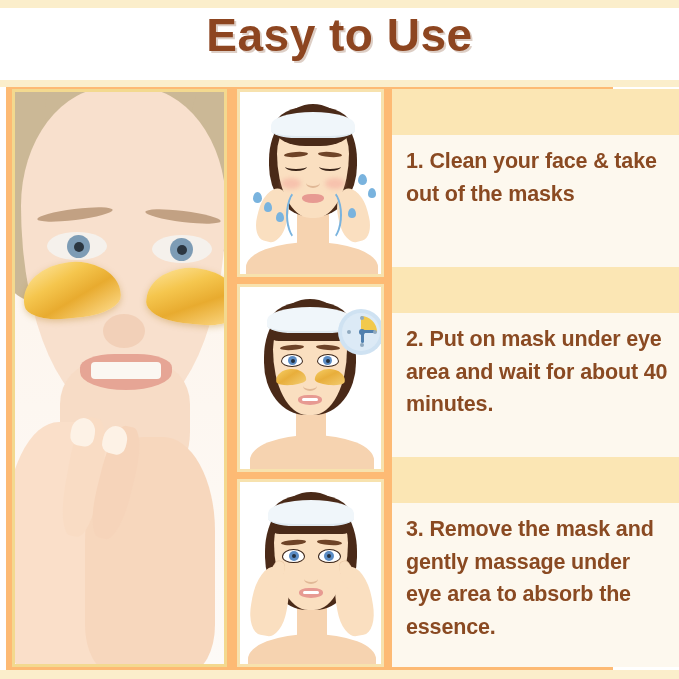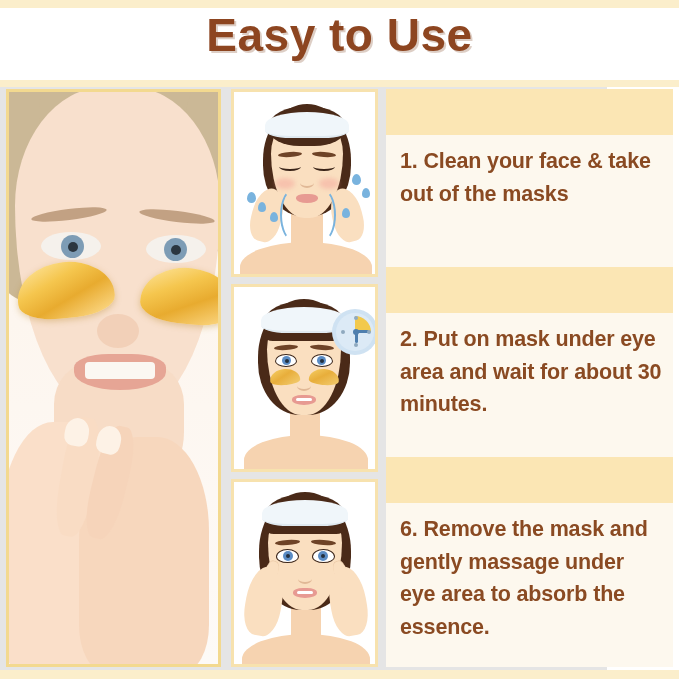--- a/index.html
+++ b/index.html
@@ -21,21 +21,21 @@
     background:#ffffff; display:flex; align-items:flex-start; justify-content:center;
   }
   .header-title {
     font-size:46px; font-weight:bold; color:#8d4520;
     letter-spacing:0.5px; text-shadow: 2px 2px 0 rgba(120,60,25,.25);
     font-family:"Liberation Sans", sans-serif;
   }
   .band-underhead { position:absolute; left:0; top:80px; width:679px; height:7px; background:#fbeecb; }
 
   
-  .body { position:absolute; left:0; top:87px; width:607px; height:583px; background:#e5e5e5; }
+  .body { position:absolute; left:6px; top:87px; width:607px; height:583px; background:#fdba74; }
 
   
   .hero {
     position:absolute; left:6px; top:2px; width:215px; height:578px;
     border:3px solid #f3d98f; background:#fdfaf4; overflow:hidden;
   }
   .hero-canvas { position:absolute; inset:0; }
 
   
   .illus-col { position:absolute; left:231px; top:2px; width:147px; height:578px; }
@@ -255,24 +255,24 @@
       </div>
     </div>
 
     <div class="text-col">
       <div class="step s1">
         <div class="step-band"></div>
         <div class="step-text">1. Clean your face &amp; take out of the masks</div>
       </div>
       <div class="step s2">
         <div class="step-band"></div>
-        <div class="step-text">2. Put on mask under eye area and wait for about 30 minutes.</div>
+        <div class="step-text">2. Put on mask under eye area and wait for about 40 minutes.</div>
       </div>
       <div class="step s3">
         <div class="step-band"></div>
-        <div class="step-text">6. Remove the mask and gently massage under eye area to absorb the essence.</div>
+        <div class="step-text">3. Remove the mask and gently massage under eye area to absorb the essence.</div>
       </div>
     </div>
 
   </div>
 
   <div class="band-bottom"></div>
 </div>
 
 </body></html>

